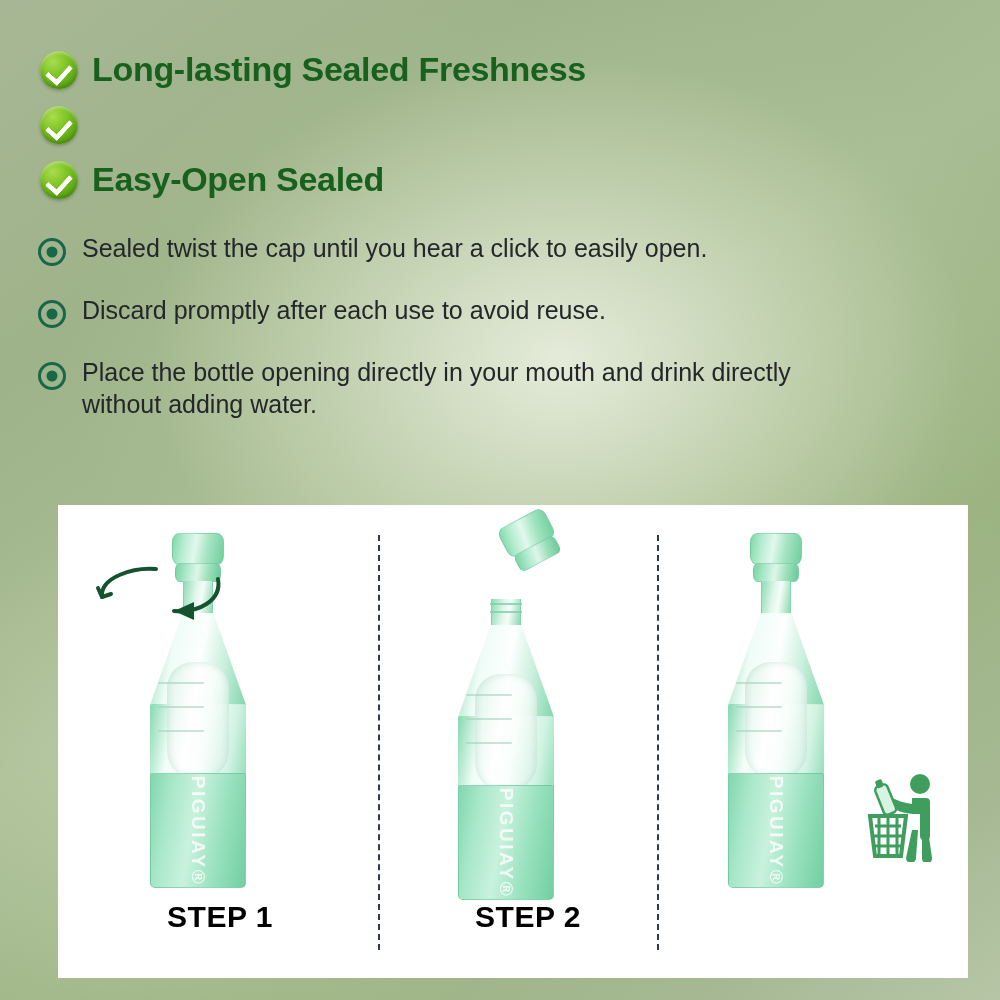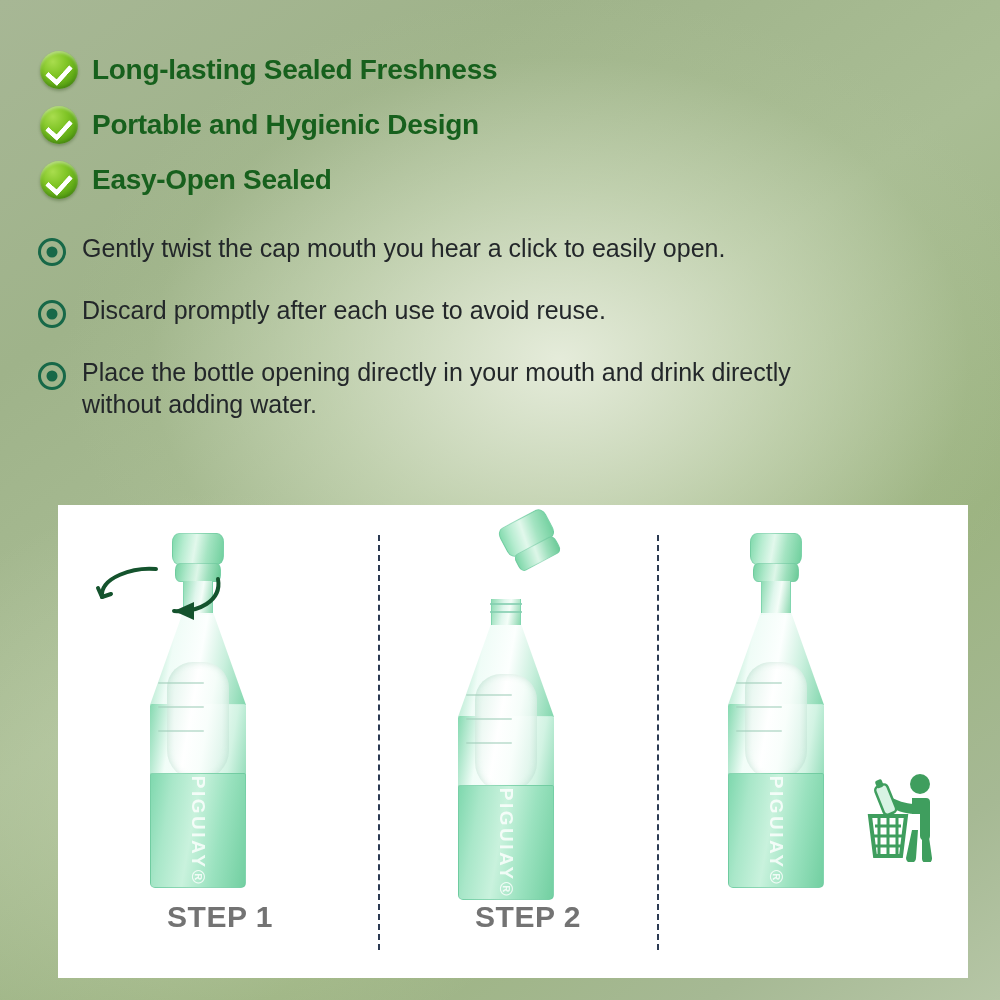--- a/index.html
+++ b/index.html
@@ -41,21 +41,21 @@
     position:absolute;
     left:11px; top:9px;
     width:11px; height:19px;
     border:solid #ffffff;
     border-width:0 5px 5px 0;
     transform:rotate(42deg);
     border-radius:1px;
   }
 
   .feature-text {
-    font-size:28px;
+    font-size:34px;
     font-weight:bold;
     color:#17601d;
     letter-spacing:-0.3px;
     white-space:nowrap;
   }
 
   
   .instruction-list { position:absolute; left:38px; top:232px; width:820px; }
 
   .instruction-row {
@@ -120,21 +120,21 @@
 
   .art {
     position:relative;
     width:300px; height:395px;
     margin:0 auto;
   }
 
   .step-label {
     font-size:30px;
     font-weight:bold;
-    color:#737373;
+    color:#000000;
     letter-spacing:0.5px;
   }
 
   
   .bottle { position:absolute; }
 
   .cap-top {
     position:absolute;
     width:52px; height:32px;
     border-radius:7px/9px;
@@ -216,35 +216,34 @@
 
   <div class="feature-list">
 
     <div class="feature-row">
       <span class="check-icon"></span>
       <span class="feature-text">Long-lasting Sealed Freshness</span>
     </div>
 
     <div class="feature-row">
       <span class="check-icon"></span>
-      <span class="feature-text">Portable and Hygienic Design</span>
     </div>
 
     <div class="feature-row">
       <span class="check-icon"></span>
       <span class="feature-text">Easy-Open Sealed</span>
     </div>
 
   </div>
 
   <div class="instruction-list">
 
     <div class="instruction-row">
       <span class="ring-icon"></span>
-      <span class="instruction-text">Gently twist the cap mouth you hear a click to easily open.</span>
+      <span class="instruction-text">Sealed twist the cap until you hear a click to easily open.</span>
     </div>
 
     <div class="instruction-row">
       <span class="ring-icon"></span>
       <span class="instruction-text">Discard promptly after each use to avoid reuse.</span>
     </div>
 
     <div class="instruction-row">
       <span class="ring-icon"></span>
       <span class="instruction-text">Place the bottle opening directly in your mouth and drink directly without adding water.</span>

